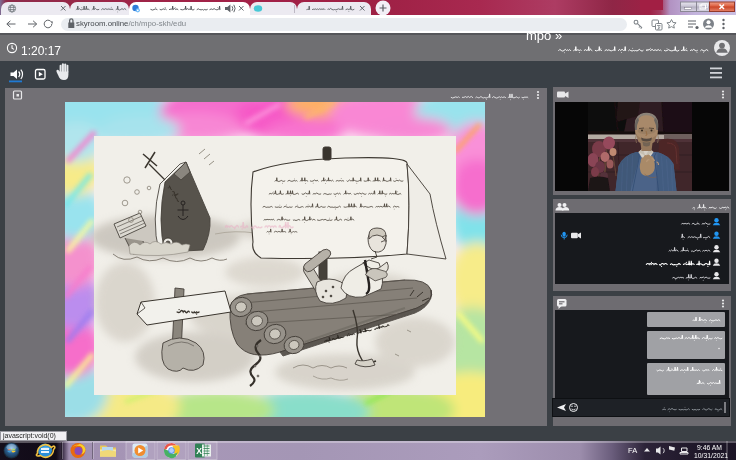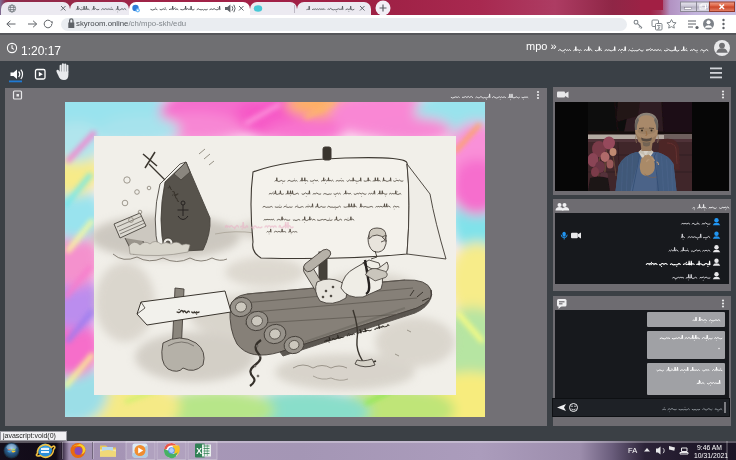--- a/index.html
+++ b/index.html
@@ -123,21 +123,21 @@
 <svg class="abs" style="left:0;top:35px" width="736" height="26">
 <g stroke="#ffffff" fill="none" stroke-width="1.1">
 <circle cx="12" cy="13" r="4.6"></circle>
         <path d="M12,10.2 v3 l2,1.2"></path>
 </g>
 <circle cx="722" cy="13" r="8" fill="#e8e8ea"></circle>
 <circle cx="722" cy="10.6" r="2.9" fill="#6f6f72"></circle>
       <path d="M716.2,17.8 a6,6 0 0 1 11.6,0z" fill="#6f6f72"></path>
 </svg>
 <div class="abs" style="left:21px;top:43.5px;font-size:12px;color:#ffffff">1:20:17</div>
-<div class="abs" style="left:526px;top:40px;font-size:11px;color:#ffffff">mpo »</div>
+<div class="abs" style="left:526px;top:28px;font-size:13px;color:#ffffff">mpo »</div>
 <svg class="abs" style="left:0;top:0" width="736" height="60">
       <path d="M708.0,50.5 q-1.5,-2.0 -2.9,0 q-0.9,1.2 -2.1,0 q-1.2,-1.8 -2.4,0 m-3.2,0 q-0.9,0.7 -2.2,0 q-1.5,-2.3 -3.0,0 q-0.9,-1.6 -1.9,0 m-3.1,0 q-1.5,-1.2 -3.1,0 l-0.4,-3.9 l-0.4,3.9 q-0.9,-0.8 -1.9,0 m-2.5,0 q-1.3,1.2 -3.2,0 l-0.4,-3.9 l-0.4,3.9 q-0.8,-1.1 -1.7,0 q-1.2,0.8 -3.1,0 q-1.6,-1.7 -3.2,0 q-1.0,0.9 -2.5,0 m-3.1,0 q-0.9,-1.2 -1.8,0 q-1.3,-1.9 -2.6,0 q-1.7,-1.3 -3.4,0 q-1.4,-2.3 -2.8,0 q-1.5,-2.4 -3.0,0 q-0.6,-2.4 -1.2,0 m-3.3,0 q-1.0,1.4 -2.5,0 q-1.4,-2.3 -2.7,0 q-1.0,0.8 -2.4,0 q-0.8,0.7 -2.1,0 q-1.2,1.0 -3.0,0 q-0.9,-1.5 -1.9,0 m-3.0,0 l-0.4,-3.9 l-0.4,3.9 q-0.7,-1.1 -1.3,0 q-1.4,-2.4 -2.8,0 q-1.2,-2.4 -2.3,0 m-3.3,0 l-0.4,-3.9 l-0.4,3.9 q-1.0,-1.0 -1.9,0 q-1.0,0.7 -2.4,0 q-1.1,-1.6 -2.2,0 q-1.5,-1.7 -2.9,0 m-3.2,0 q-1.0,-1.7 -2.0,0 l-0.4,-3.9 l-0.4,3.9 q-0.7,-1.1 -1.3,0 q-0.9,0.8 -2.3,0 m-3.2,0 q-1.5,-2.2 -3.0,0 l-0.4,-3.9 l-0.4,3.9 q-1.1,-1.1 -2.1,0 q-0.9,-2.3 -1.9,0 m-3.0,0 q-0.9,-1.7 -1.9,0 q-1.6,-1.5 -3.2,0 l-0.4,-3.9 l-0.4,3.9 q-0.9,-1.2 -1.8,0 m-2.9,0 q-1.1,-2.0 -2.1,0 q-1.1,-1.2 -2.1,0 q-1.2,-2.3 -2.5,0 q-1.1,1.2 -2.8,0 q-1.3,-2.4 -2.6,0 m-2.3,0" fill="none" stroke="#ffffff" stroke-width="0.95" stroke-linecap="round" opacity="1.0"></path>
       <circle cx="703.6" cy="52.2" r="0.49" fill="#ffffff" opacity="1.0"></circle>
       <circle cx="697.0" cy="52.2" r="0.49" fill="#ffffff" opacity="1.0"></circle>
       <circle cx="686.4" cy="48.3" r="0.49" fill="#ffffff" opacity="1.0"></circle>
       <circle cx="667.0" cy="48.7" r="0.49" fill="#ffffff" opacity="1.0"></circle>
       <circle cx="650.5" cy="48.3" r="0.49" fill="#ffffff" opacity="1.0"></circle>
       <circle cx="632.7" cy="48.2" r="0.49" fill="#ffffff" opacity="1.0"></circle>
       <circle cx="621.4" cy="52.5" r="0.49" fill="#ffffff" opacity="1.0"></circle>
       <circle cx="600.9" cy="48.7" r="0.49" fill="#ffffff" opacity="1.0"></circle>

